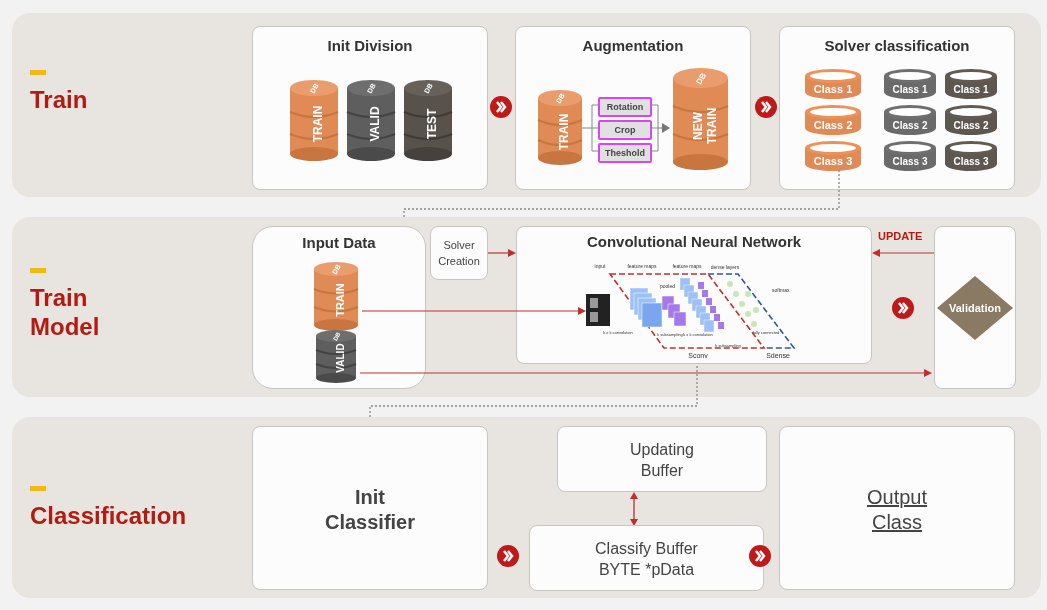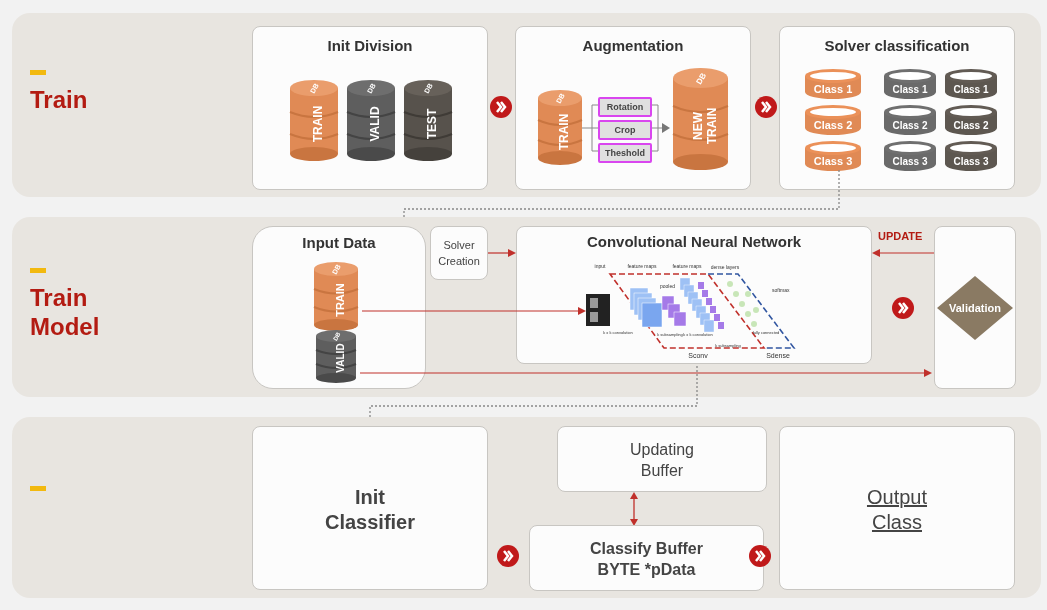--- a/index.html
+++ b/index.html
@@ -289,20 +289,21 @@
 </svg>
 
 <svg style="position:absolute;left:360px;top:364px;" width="345" height="62">
   <path d="M337 2 L337 42 L10 42 L10 56" stroke="#888" stroke-width="1.3" stroke-dasharray="2,2" fill="none"></path>
   <path d="M10 62 L6 54 L14 54 Z" fill="#888"></path>
 </svg>
 
 <div class="row" style="top:417px;height:181px;"></div>
 <div class="row-label" style="top:486px;">
   <span class="dash"></span>
+  <span>Classification</span>
 </div>
 
 <div class="card" style="left:252px;top:426px;width:236px;height:164px;font-weight:bold;">
   <div class="big-text" style="top:58px;font-size:20px;line-height:25px;">
     <span>Init</span><br>
     <span>Classifier</span>
   </div>
 </div>
 
 <div class="next-btn" style="left:497px;top:545px;">
@@ -315,21 +316,21 @@
   <div class="big-text" style="top:12px;font-size:16px;line-height:21px;">
     <span>Updating</span><br>
     <span>Buffer</span>
   </div>
 </div>
 <svg style="position:absolute;left:627px;top:492px;" width="14" height="34">
   <path d="M7 6 L7 28" stroke="#c0302b" stroke-width="1.3"></path>
   <path d="M7 0 L3 7 L11 7 Z" fill="#c0302b"></path>
     <path d="M7 34 L3 27 L11 27 Z" fill="#c0302b"></path>
 </svg>
-<div class="card" style="left:529px;top:525px;width:235px;height:66px;font-weight:bold;">
+<div class="card" style="left:529px;top:525px;width:235px;height:66px;">
   <div class="big-text" style="top:12px;font-size:16px;line-height:21px;">
     <span>Classify Buffer</span><br>
     <span>BYTE *pData</span>
   </div>
 </div>
 
 <div class="next-btn" style="left:749px;top:545px;">
   <svg width="22" height="22">
       <path d="M7 6 L11 11 L7 16 M11 6 L15 11 L11 16" stroke="#fff" stroke-width="2.5" fill="none"></path>
     </svg>

